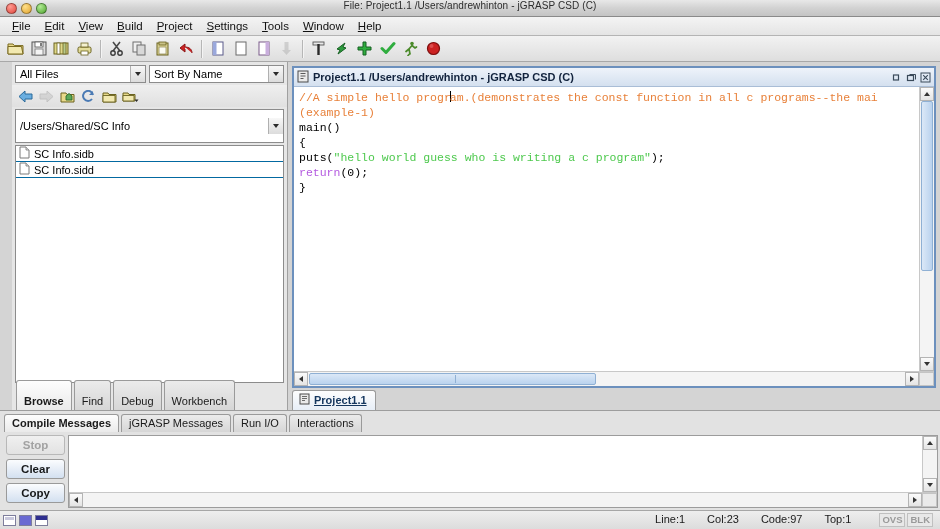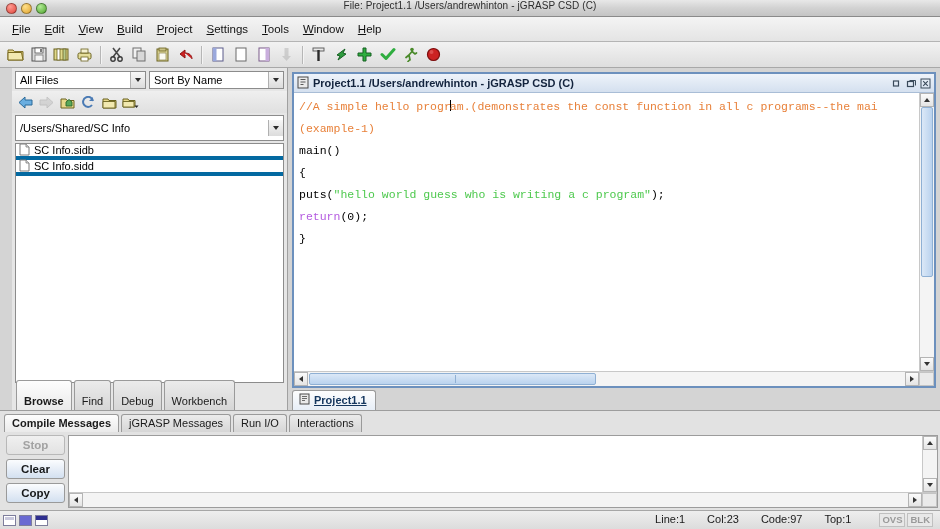--- a/index.html
+++ b/index.html
@@ -27,21 +27,21 @@
   .tl.yellow { background: radial-gradient(circle at 35% 30%, #ffe08a, #e0a32e); }
   .tl.green { background: radial-gradient(circle at 35% 30%, #b2eb95, #4fa52e); }
   .win-title {
     position: absolute; left: 0; right: 0; text-align: center;
     font-size: 10px; color: #2d2d2d; letter-spacing: .1px;
     white-space: nowrap; pointer-events: none;
   }
 
   
   .menubar {
-    height: 25px;
+    height: 19px;
     background: linear-gradient(to bottom, #f4f4f4, #e4e4e4);
     border-bottom: 1px solid #b4b4b4;
     display: flex; align-items: center; padding-left: 5px;
     flex: 0 0 auto;
   }
   .menu-item {
     padding: 1px 7px; font-size: 11.5px; color: #111; cursor: default;
     white-space: nowrap;
   }
   .menu-item u { text-decoration: underline; }
@@ -97,36 +97,36 @@
     padding: 2px 3px;
     background: linear-gradient(to bottom, #efefef, #e0e0e0);
   }
   .nav-btn {
     width: 20px; height: 18px; display: flex; align-items: center; justify-content: center;
     border: 1px solid transparent; border-radius: 2px; cursor: default;
   }
   .nav-btn.disabled { opacity: .38; }
 
   .path-combo {
-    margin: 2px 3px 0 3px; height: 26px;
+    margin: 2px 3px 0 3px; height: 34px;
     background: #fff; border: 1px solid #8c8c8c;
     display: flex; align-items: center; font-size: 11px;
     padding-left: 4px; cursor: default;
   }
 
   .file-list {
     margin: 2px 3px 0 3px;
     flex: 1 1 auto;
     background: #fff; border: 1px solid #8c8c8c;
     overflow: hidden; min-height: 0;
   }
   .file-item {
     display: flex; align-items: center; gap: 4px;
     height: 16px; padding-left: 3px;
-    border-bottom: 4px solid #0369a1;
+    border-bottom: 1px solid #0369a1;
     font-size: 11px; color: #000; cursor: default;
   }
 
   .left-tabs {
     display: flex; align-items: flex-end; gap: 2px;
     padding: 3px 4px 0 4px; height: 21px;
   }
   .ltab {
     font-size: 11px; padding: 14px 7px 3px 7px;
     border: 1px solid #9a9a9a; border-bottom: none;
@@ -156,21 +156,21 @@
   .ed-win-btns { margin-left: auto; display: flex; gap: 3px; align-items: center; }
   .ed-wb { width: 11px; height: 11px; display: flex; align-items: center; justify-content: center; cursor: default; }
 
   .ed-body { flex: 1 1 auto; display: flex; min-height: 0; background: #fff; }
   .code-area {
     flex: 1 1 auto; overflow: hidden; position: relative;
     background: #fff; padding: 3px 0 0 5px; min-width: 0;
   }
   pre.code {
     font-family: "Liberation Mono", "DejaVu Sans Mono", monospace;
-    font-size: 11.5px; line-height: 22px;
+    font-size: 11.5px; line-height: 15px;
     white-space: pre; color: #000;
   }
   .c-comment { color: #e8813a; }
   .c-string { color: #4ec94e; }
   .c-keyword { color: #b45ae0; }
   .cursor-caret {
     display: inline-block; width: 1px; height: 11px;
     background: #000; vertical-align: -1px;
     margin: 0 -1px;
   }

